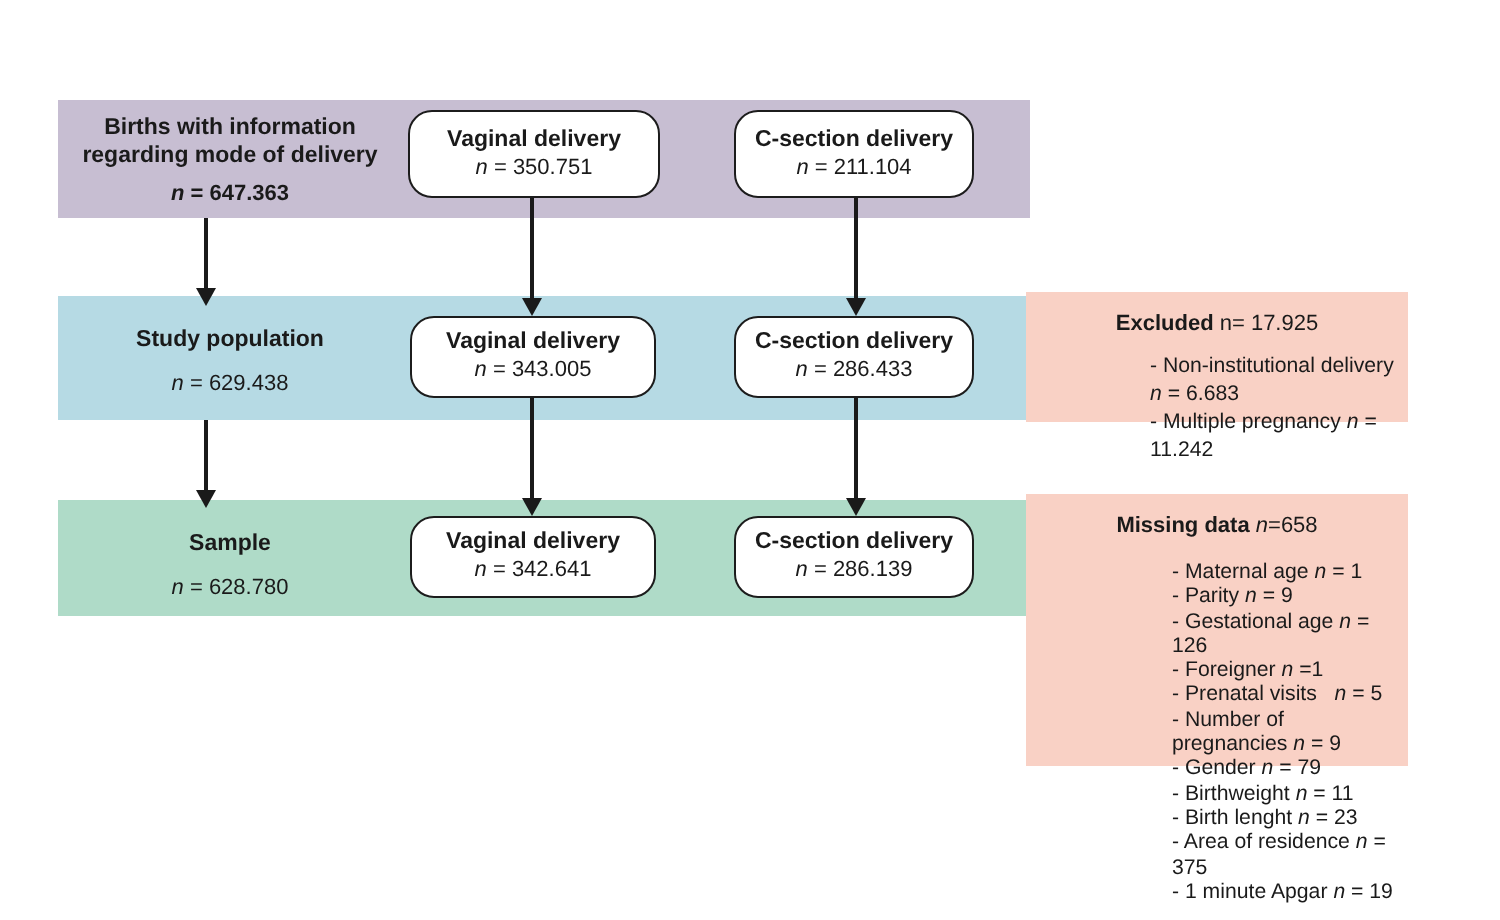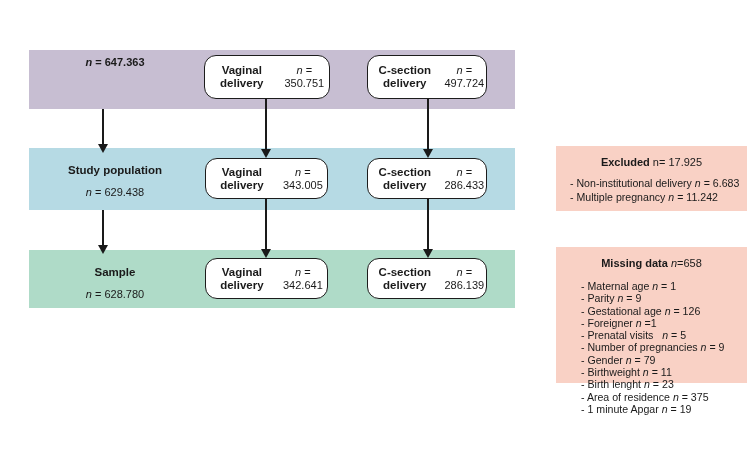--- a/index.html
+++ b/index.html
@@ -16,21 +16,21 @@
   .band-label { position: absolute; left: 5px; top: 0; width: 162px; text-align: center; }
   .band-title { font-weight: bold; font-size: 11.5px; line-height: 14px; }
   .band-births .band-title { margin-top: 7px; }
   .band-study .band-title, .band-sample .band-title { margin-top: 15px; }
   .band-n { font-size: 11px; }
   .band-births .band-n { margin-top: 6px; font-weight: bold; }
   .band-study .band-n, .band-sample .band-n { margin-top: 9px; }
 
   
   .node { position: absolute; background: #ffffff; border: 1.5px solid #1c1c1c; border-radius: 12px;
-          display: flex; flex-direction: row; align-items: center; justify-content: center;
+          display: flex; flex-direction: column; align-items: center; justify-content: center;
           text-align: center; gap: 1px; }
   .node-title { font-weight: bold; font-size: 11.5px; line-height: 13px; }
   .node-n { font-size: 11px; line-height: 13px; }
 
   .n1v { left: 204px; top: 55px;  width: 126px; height: 44px; }
   .n1c { left: 367px; top: 55px;  width: 120px; height: 44px; }
   .n2v { left: 205px; top: 158px; width: 123px; height: 41px; }
   .n2c { left: 367px; top: 158px; width: 120px; height: 41px; }
   .n3v { left: 205px; top: 258px; width: 123px; height: 41px; }
   .n3c { left: 367px; top: 258px; width: 120px; height: 41px; }
@@ -43,39 +43,43 @@
   .arrow .head { position: absolute; bottom: 0; left: 50%; transform: translateX(-50%); width: 0; height: 0;
                  border-left: 5px solid transparent; border-right: 5px solid transparent; border-top: 9px solid #1a1a1a; }
   .ar1 { left: 98px;  top: 109px; height: 44px; }
   .ar2 { left: 261px; top: 99px;  height: 59px; }
   .ar3 { left: 423px; top: 99px;  height: 59px; }
   .ar4 { left: 98px;  top: 210px; height: 44px; }
   .ar5 { left: 261px; top: 199px; height: 59px; }
   .ar6 { left: 423px; top: 199px; height: 59px; }
 
   
-  .side-box { position: absolute; left: 556px; width: 191px; background: #f9d1c5; }
+  .side-box { position: absolute; left: 513px; width: 191px; background: #f9d1c5; }
   .excluded-box { top: 146px; height: 65px; }
   .missing-box  { top: 247px; height: 136px; }
   .side-title { text-align: center; padding-top: 10px; font-size: 11px; }
   .side-title b { font-weight: bold; }
   .side-items { font-size: 10.6px; }
   .excluded-box .side-items { padding: 8px 4px 0 14px; }
   .excluded-box .side-item { line-height: 14px; }
   .missing-box .side-items { padding: 11px 4px 0 25px; }
   .missing-box .side-item { line-height: 12.3px; }
-  .side-item { white-space: pre-wrap; }
+  .side-item { white-space: pre-wrap; margin-left: 48px; }
 </style>
 </head>
 <body>
 
 <div class="diagram">
 
   <div class="band band-births">
     <div class="band-label">
+      <div class="band-title">
+        <span>Births with information</span><br>
+        <span>regarding mode of delivery</span>
+      </div>
       <div class="band-n"><span class="it">n</span><span> = 647.363</span></div>
     </div>
   </div>
 
   <div class="band band-study">
     <div class="band-label">
       <div class="band-title">Study population</div>
       <div class="band-n"><span class="it">n</span><span> = 629.438</span></div>
     </div>
   </div>
@@ -86,21 +90,21 @@
       <div class="band-n"><span class="it">n</span><span> = 628.780</span></div>
     </div>
   </div>
 
   <div class="node n1v">
     <div class="node-title">Vaginal delivery</div>
     <div class="node-n"><span class="it">n</span><span> = 350.751</span></div>
   </div>
   <div class="node n1c">
     <div class="node-title">C-section delivery</div>
-    <div class="node-n"><span class="it">n</span><span> = 497.724</span></div>
+    <div class="node-n"><span class="it">n</span><span> = 211.104</span></div>
   </div>
   <div class="node n2v">
     <div class="node-title">Vaginal delivery</div>
     <div class="node-n"><span class="it">n</span><span> = 343.005</span></div>
   </div>
   <div class="node n2c">
     <div class="node-title">C-section delivery</div>
     <div class="node-n"><span class="it">n</span><span> = 286.433</span></div>
   </div>
   <div class="node n3v">

